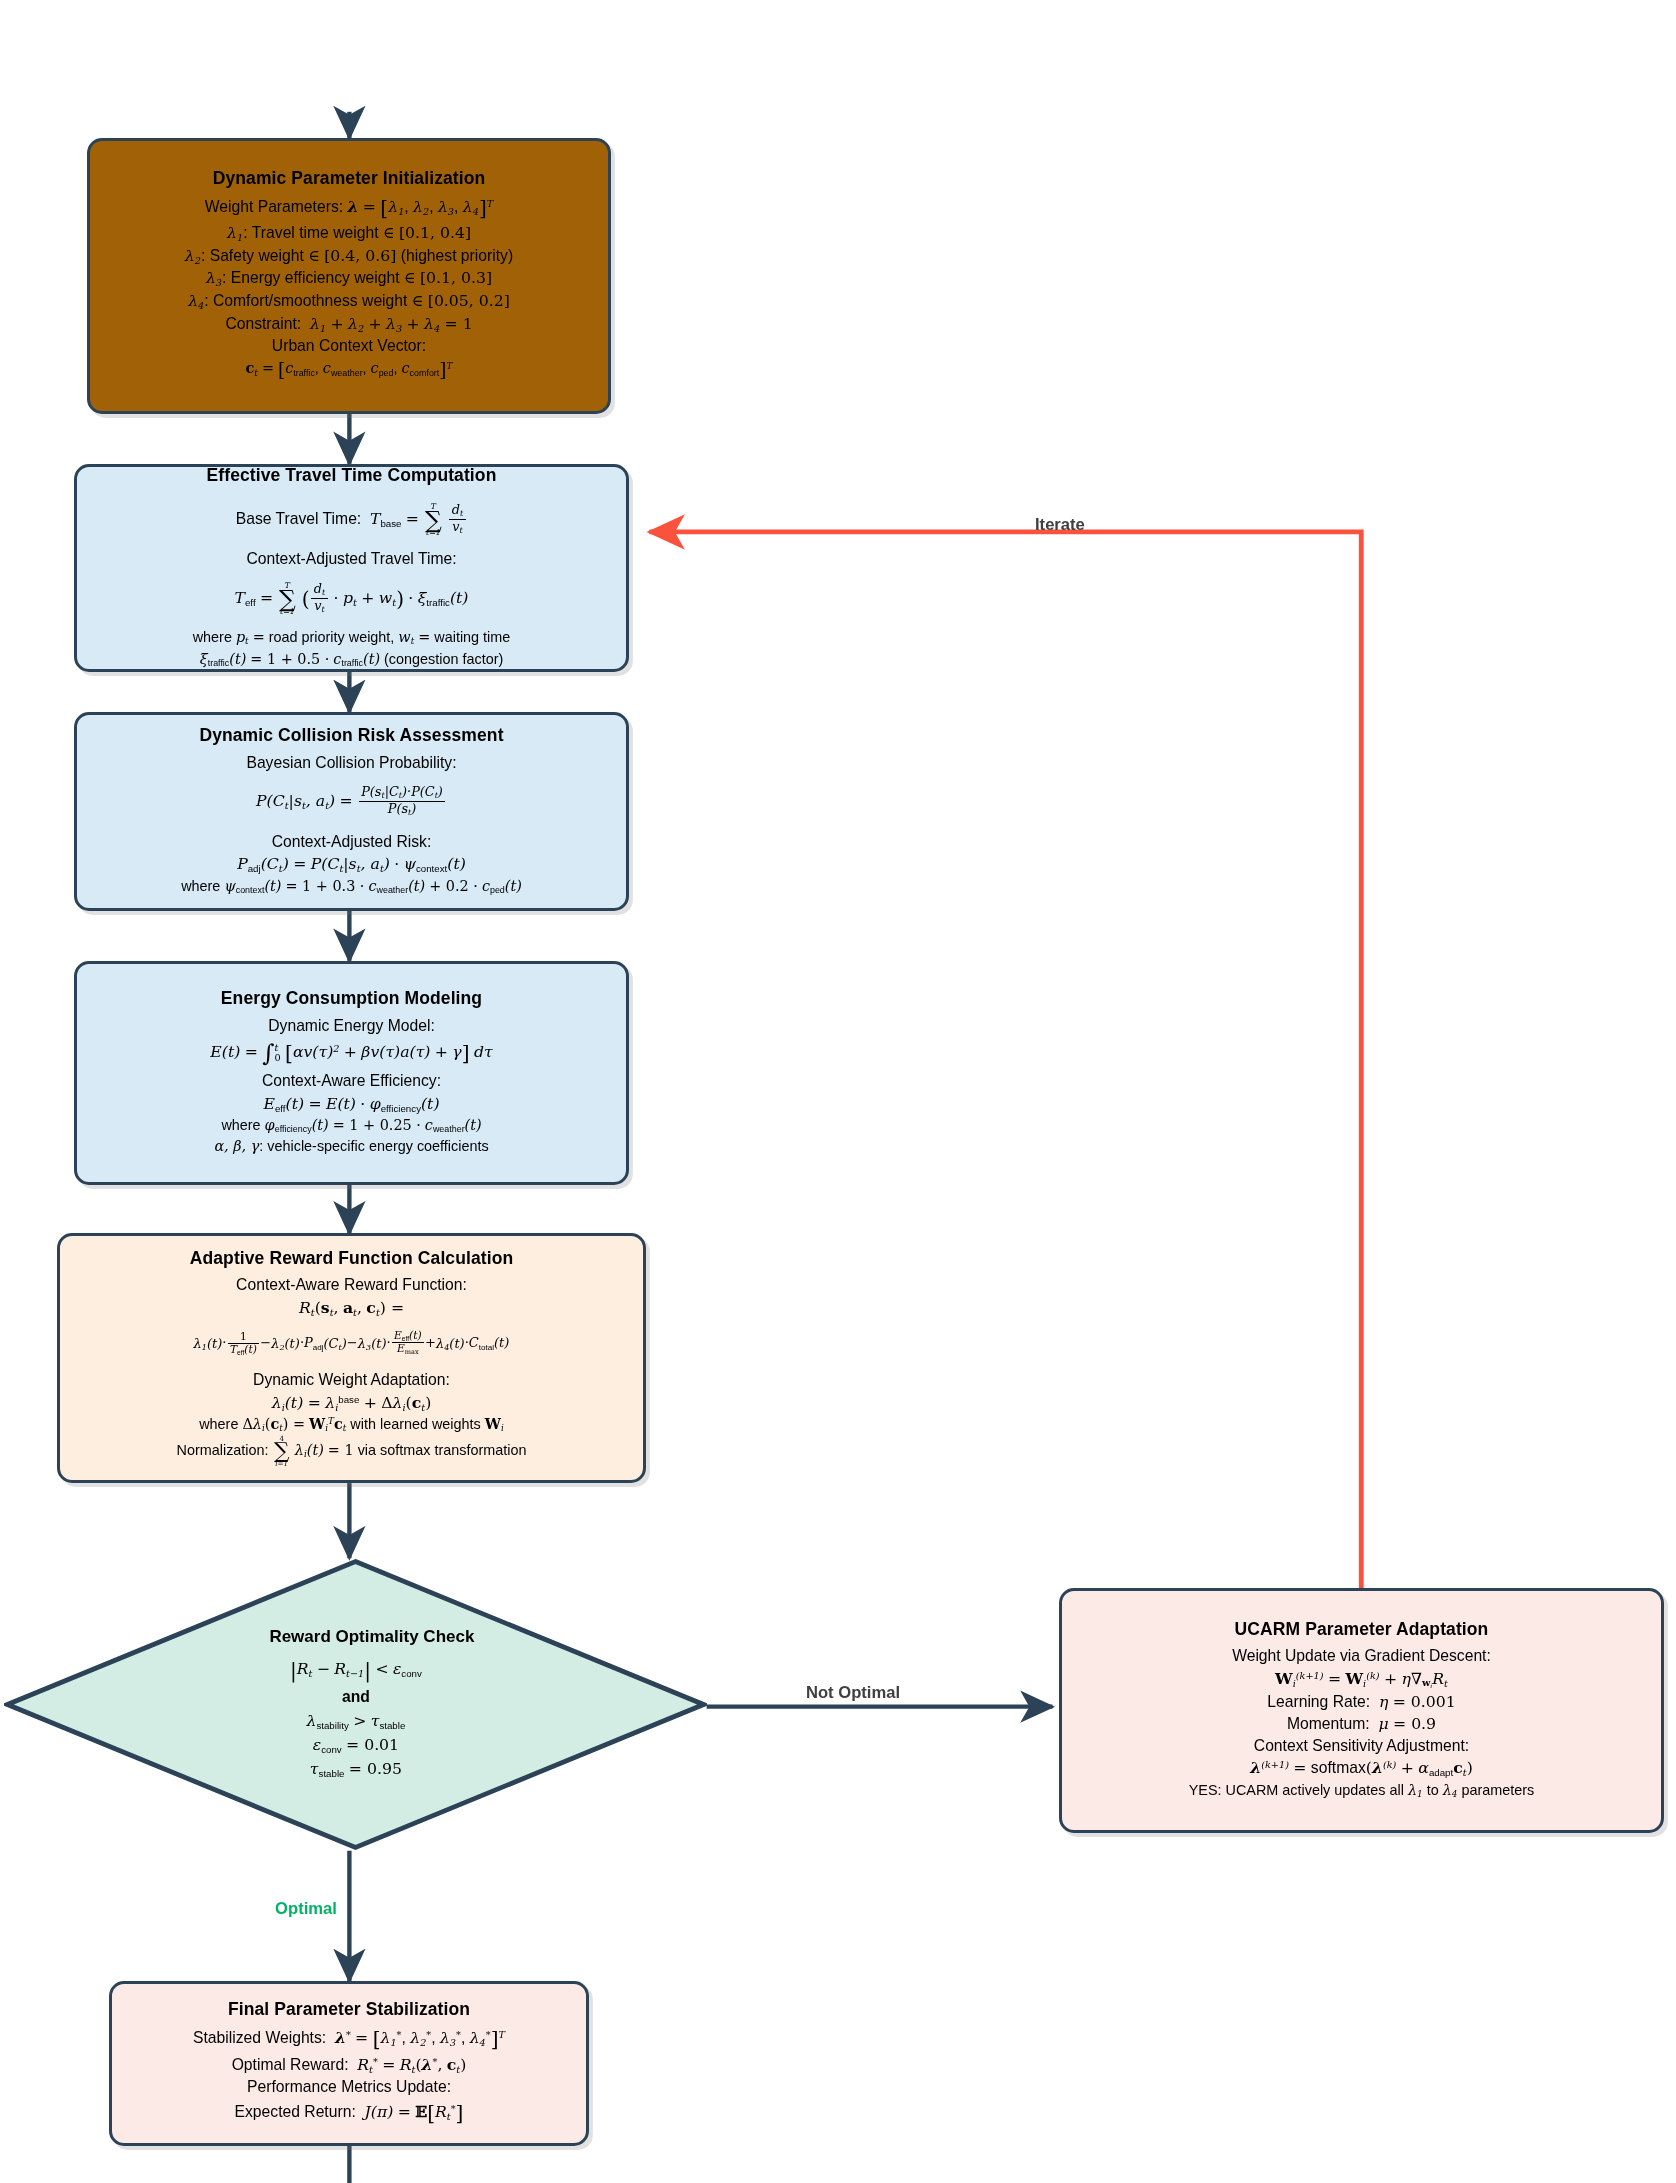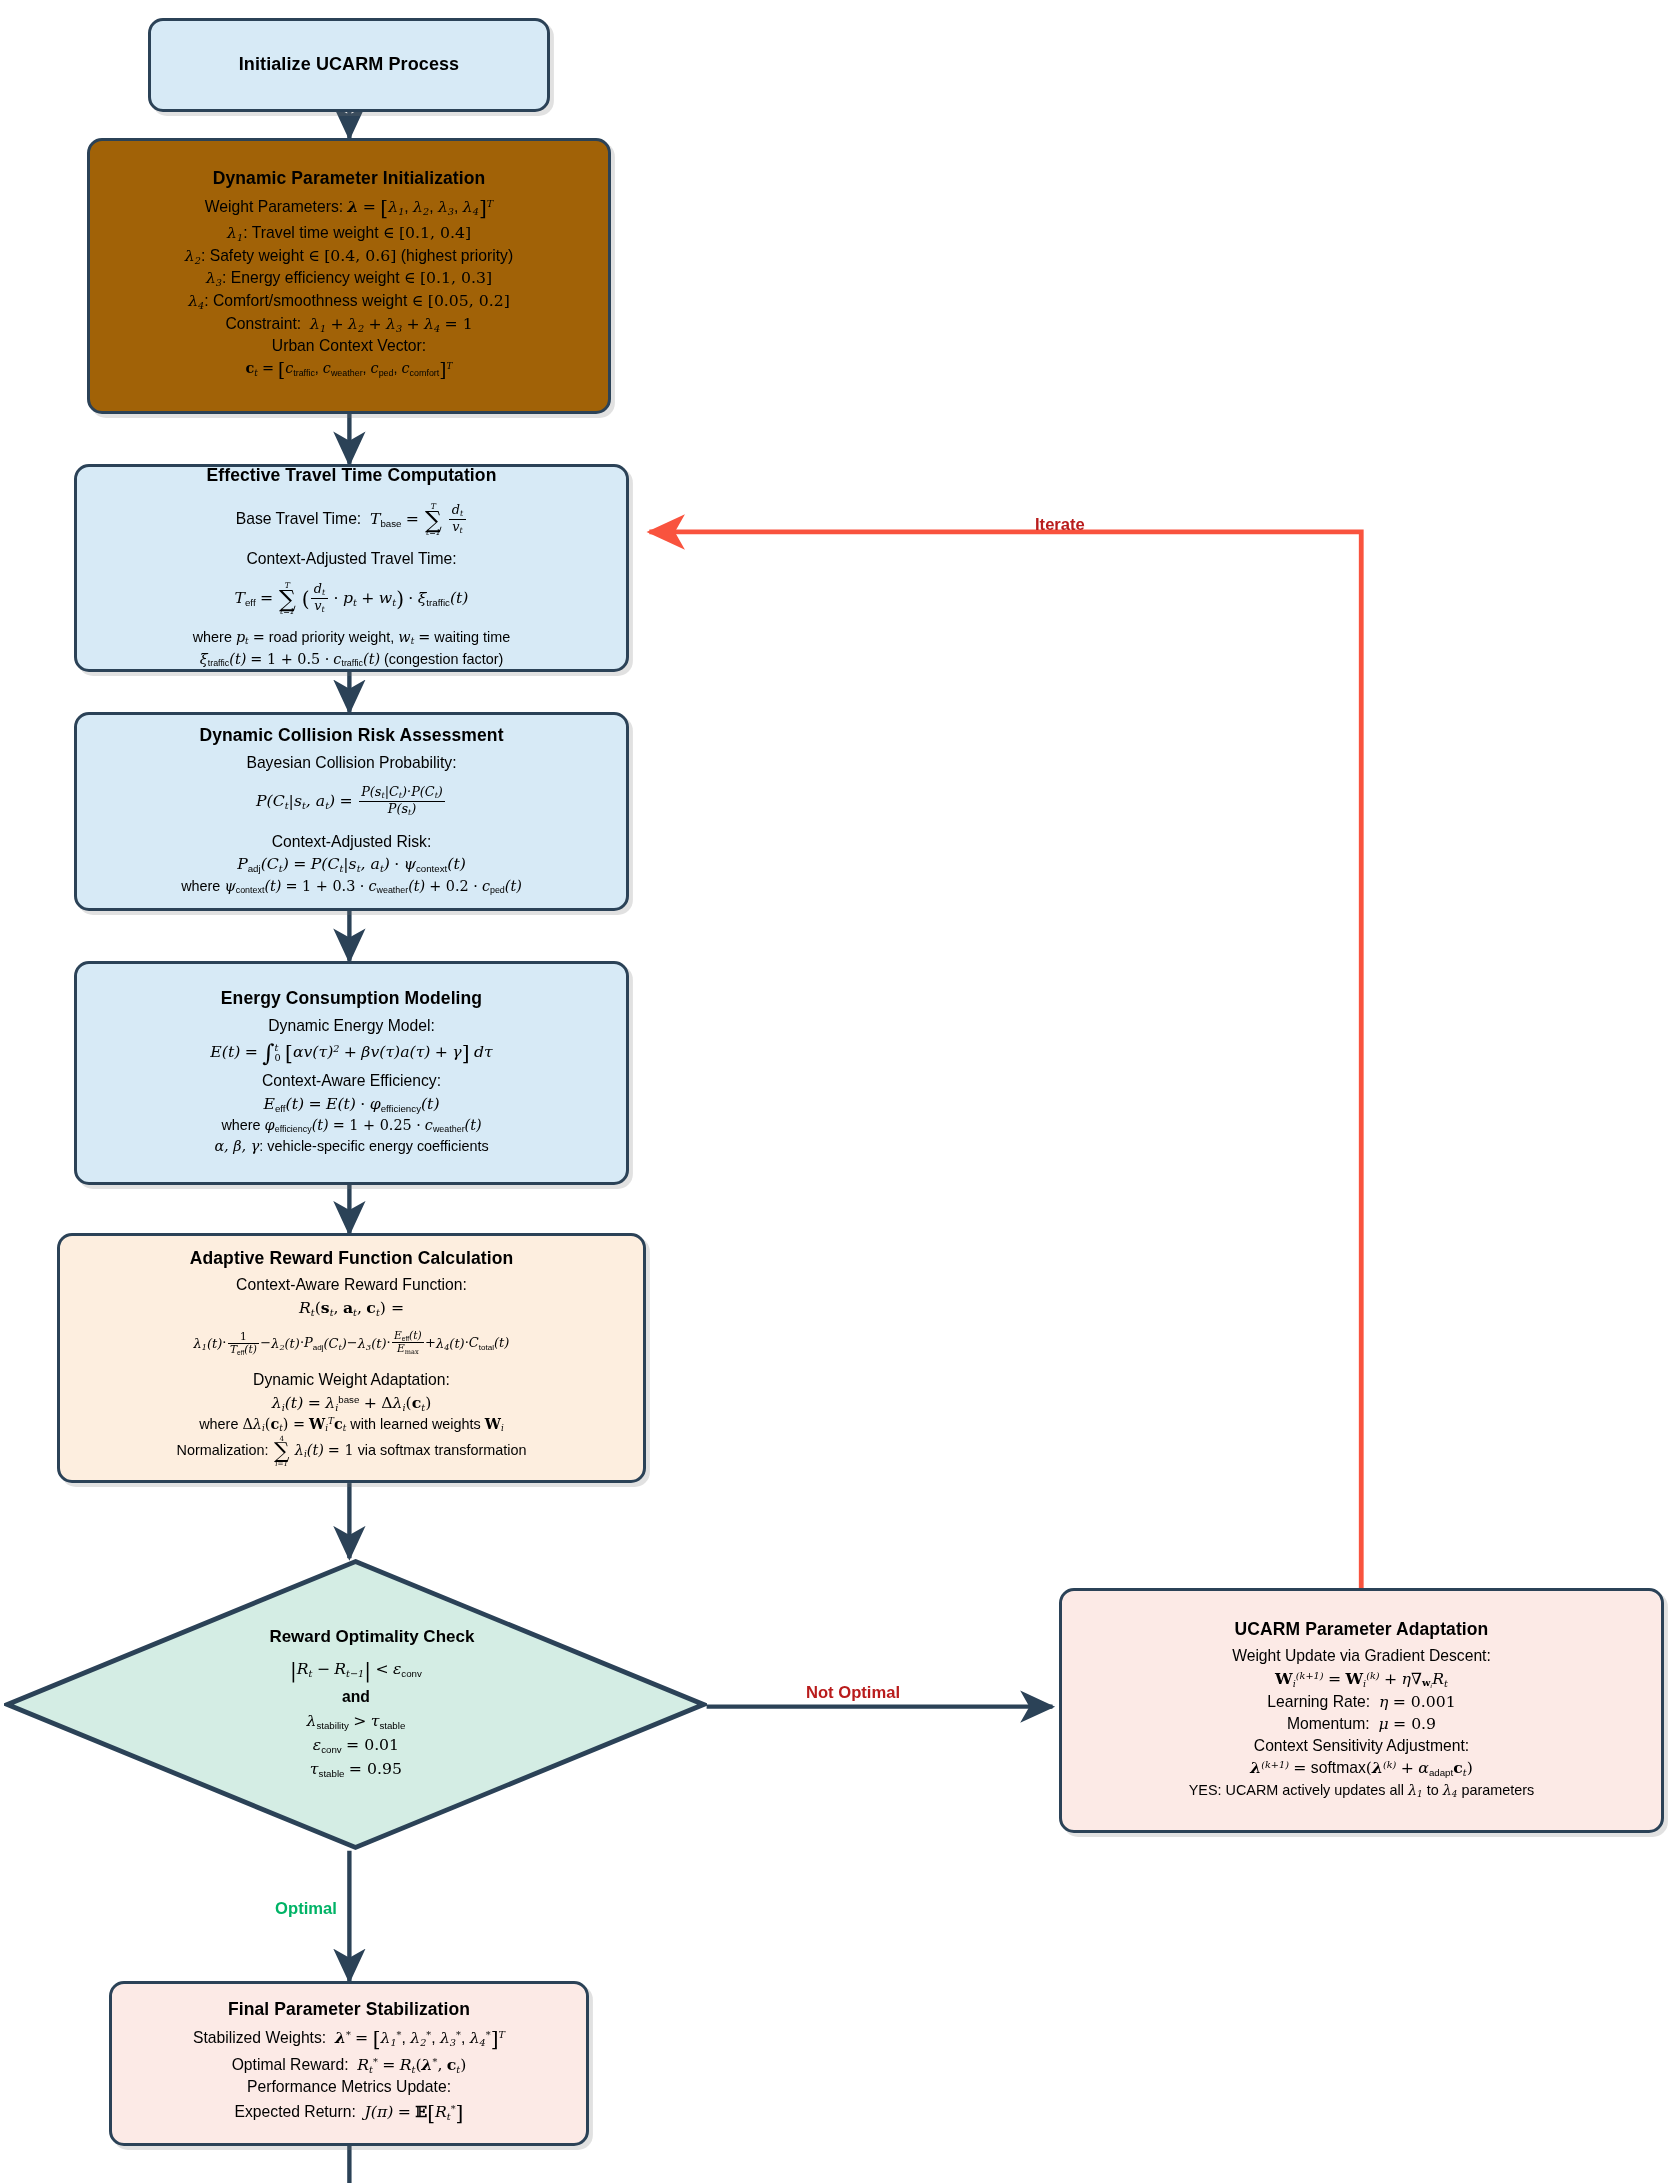--- a/index.html
+++ b/index.html
@@ -26,21 +26,21 @@
 
   .diamond{position:absolute;}
   .diamond .dshape{position:absolute;left:0;top:0;width:100%;height:100%;}
   .diamond .dtext{position:absolute;left:0;top:0;width:100%;height:100%;
         display:flex;flex-direction:column;align-items:center;justify-content:center;
         text-align:center;}
   .diamond .title{font-weight:bold;font-size:17px;margin-bottom:7.9px;margin-left:32px;}
   .diamond .line{font-size:15.7px;line-height:1.5;}
 
   .elabel{position:absolute;font-weight:bold;font-size:16.6px;white-space:nowrap;}
-  .elabel.red{color:#b91c1c;}
+  .elabel.red{color:#404040;}
   .elabel.green{color:#00B366;}
 
   
   .mi{font-family:"DejaVu Serif",serif;font-style:italic;}
   .mu{font-family:"DejaVu Serif",serif;font-style:normal;}
   .mb{font-family:"DejaVu Serif",serif;font-weight:bold;font-style:italic;}
   .mbu{font-family:"DejaVu Serif",serif;font-weight:bold;font-style:normal;}
   sub{font-size:0.62em;vertical-align:-0.28em;}
   sup{font-size:0.62em;vertical-align:0.52em;}
   sub.up{font-family:"Liberation Sans",sans-serif;font-style:normal;}
@@ -78,23 +78,20 @@
       <path d="M800,2712 L800,2824"></path>
       <path d="M800,3396 L800,3568"></path>
       <path d="M800,4238 L800,4536"></path>
       <path d="M800,4914 L800,5186"></path>
       <path d="M1618,3908 L2410,3908"></path>
     </g>
 
     <path d="M3117,3636 L3117,1218 L1487,1218" stroke="#F9533E" stroke-width="11" fill="none" marker-end="url(#ahr)"></path>
   </svg>
 
-  <div class="node blue term" style="left:148px;top:17.5px;width:402px;height:94px;">
-    <div class="title">Initialize UCARM Process</div>
-  </div>
 
   <div class="node lav" style="left:87px;top:138px;width:524px;height:276px;">
     <div class="title">Dynamic Parameter Initialization</div>
     <div class="line">Weight Parameters:&nbsp;<span class="mb">λ</span> <span class="mu">=</span> <span class="brk">[</span><span class="mi">λ<sub>1</sub></span>, <span class="mi">λ<sub>2</sub></span>, <span class="mi">λ<sub>3</sub></span>, <span class="mi">λ<sub>4</sub></span><span class="brk">]</span><sup class="mi">T</sup></div>
     <div class="line"><span class="mi">λ<sub>1</sub></span>: Travel time weight <span class="mu">∈</span> <span class="mu">[0.1, 0.4]</span></div>
     <div class="line"><span class="mi">λ<sub>2</sub></span>: Safety weight <span class="mu">∈</span> <span class="mu">[0.4, 0.6]</span> (highest priority)</div>
     <div class="line"><span class="mi">λ<sub>3</sub></span>: Energy efficiency weight <span class="mu">∈</span> <span class="mu">[0.1, 0.3]</span></div>
     <div class="line"><span class="mi">λ<sub>4</sub></span>: Comfort/smoothness weight <span class="mu">∈</span> <span class="mu">[0.05, 0.2]</span></div>
     <div class="line">Constraint:&nbsp; <span class="mi">λ<sub>1</sub></span> <span class="mu">+</span> <span class="mi">λ<sub>2</sub></span> <span class="mu">+</span> <span class="mi">λ<sub>3</sub></span> <span class="mu">+</span> <span class="mi">λ<sub>4</sub></span> <span class="mu">= 1</span></div>
     <div class="line">Urban Context Vector:</div>

